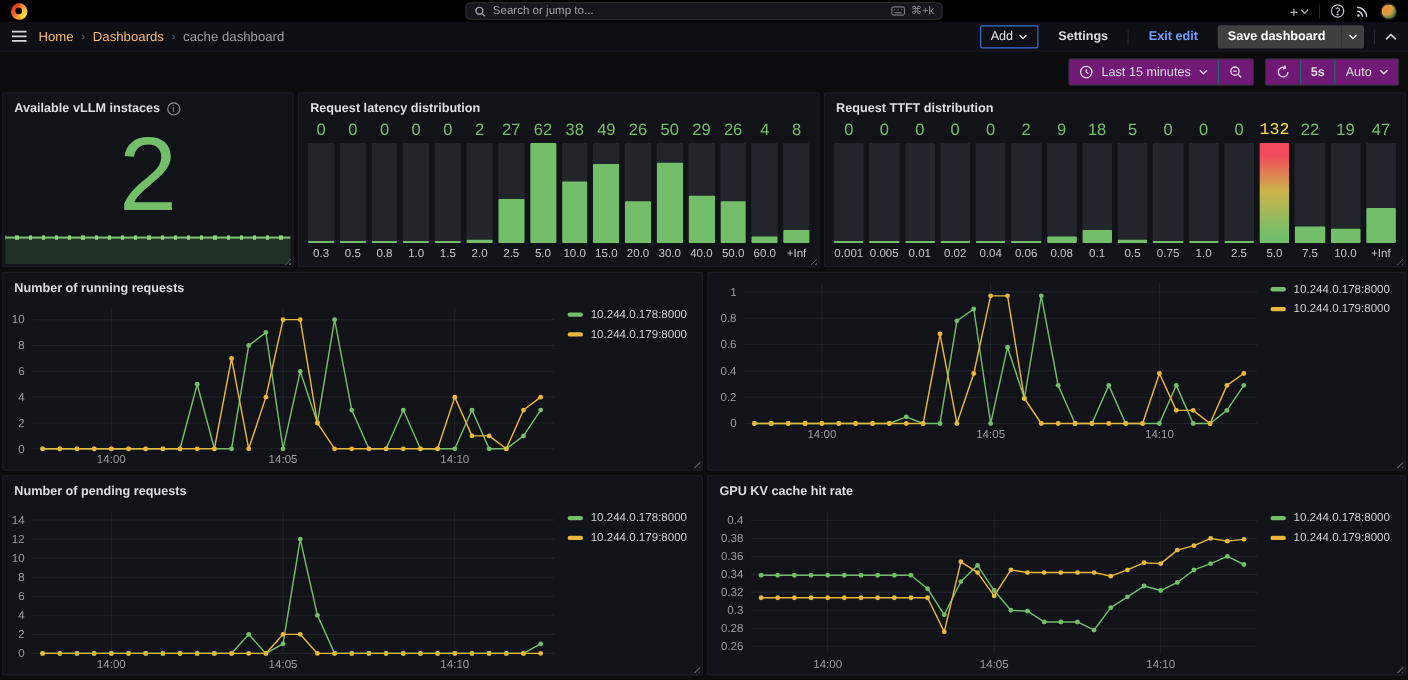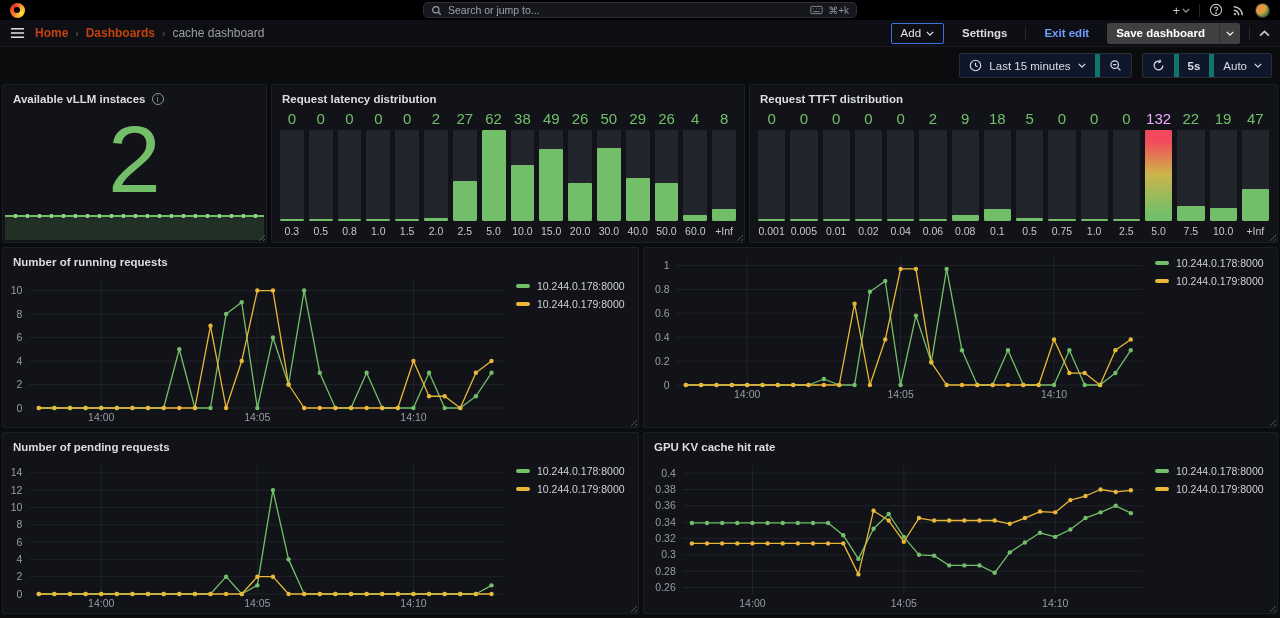--- a/index.html
+++ b/index.html
@@ -14,37 +14,37 @@
   .searchbox{height:16px;background:#16171d;border:1px solid #2c2e36;border-radius:5px;display:flex;align-items:center;gap:6px;padding:0 7px;font-size:10.5px;color:#9da0a8;cursor:pointer}
   .kbd{margin-left:auto;display:flex;gap:5px;align-items:center;color:#8f929a;font-size:10px}
   .nav-right{margin-left:auto;display:flex;align-items:center;gap:9px}
   .iconbtn{display:flex;align-items:center;gap:2px;color:#c9cbd1;font-size:13px;cursor:pointer}
   .avatar{width:15px;height:15px;border-radius:50%;background:radial-gradient(circle at 32% 30%,#ef8a3a 0%,#d8a13f 42%,#57803d 70%,#3a5a30 100%);border:1px solid #333}
   .vdiv{width:1px;height:13px;background:#26272e}
 
   
   .navbar{height:27px;background:#0e0f14;border-bottom:1px solid #191a20;display:flex;align-items:center;padding:0 10px;gap:10px}
   .crumbs{display:flex;align-items:center;gap:7px;font-size:12px}
-  .crumb{color:#c2410c;font-weight:700;cursor:pointer}
+  .crumb{color:#fdba74;font-weight:400;cursor:pointer}
   .crumb.current{color:#9d9fa6;font-weight:400}
   .sep{color:#63656c;font-size:10px}
   .nav-actions{margin-left:auto;display:flex;align-items:center;gap:9px}
   .btn{font-size:11.5px;height:21px;display:inline-flex;align-items:center;gap:5px;padding:0 9px;border-radius:2px;color:#e3e4e9;cursor:pointer;white-space:nowrap}
   .btn-outline{border:1px solid #3d71d9}
   .btn-blue-text{color:#6e9fff;font-weight:700}
   .btn-primary{background:#404040;color:#fff;font-weight:700;padding:0}
   .btn-primary .lbl{padding:0 9px}
   .btn-primary .chev{border-left:1px solid rgba(10,20,60,.35);padding:0 6px;height:100%;display:flex;align-items:center}
   .settings-btn{font-weight:700;color:#dcdde2}
 
   
   .timebar{display:flex;justify-content:flex-end;align-items:center;gap:10px;padding:6px 8px 6px}
-  .tbgroup{display:flex;align-items:stretch;background:#0f172a;border:1px solid #2b2c34;border-radius:2px;height:25px;overflow:hidden}
+  .tbgroup{display:flex;align-items:stretch;background:#701a75;border:1px solid #2b2c34;border-radius:2px;height:25px;overflow:hidden}
   .tbseg{display:flex;align-items:center;gap:7px;padding:0 9px;font-size:11.5px;color:#dcdde2;cursor:pointer}
-  .tbseg+.tbseg{border-left:5px solid #0f766e}
+  .tbseg+.tbseg{border-left:1px solid #0f766e}
   .tbseg.bold{font-weight:700}
 
   
   .panelgrid{display:flex;flex-direction:column;gap:4px;padding:0 2px}
   .prow{display:flex;gap:4px}
   .panel{background:#111318;border:1px solid #1d1f26;border-radius:2px;position:relative;display:flex;flex-direction:column;min-width:0}
   .panel-title{height:23px;display:flex;align-items:center;padding:5px 10px 0;font-size:11.5px;font-weight:700;color:#dcdde2;gap:6px;white-space:nowrap}
   .info-ic{width:12px;height:12px;border:1px solid #8f929a;border-radius:50%;color:#8f929a;font-size:8.5px;display:flex;align-items:center;justify-content:center;font-weight:400}
   .resize{position:absolute;right:1px;bottom:1px;width:9px;height:9px;clip-path:polygon(100% 0,100% 100%,0 100%);background:repeating-linear-gradient(135deg,transparent 0 2px,#5a5c63 2px 3px);opacity:.85;cursor:nwse-resize}
 
@@ -415,21 +415,21 @@
             <div class="blabel">1.0</div>
           </div>
           <div class="bcol">
             <div class="bval">0</div>
             <div class="btrack">
               <div class="bfill" style="height: 2px;"></div>
             </div>
             <div class="blabel">2.5</div>
           </div>
           <div class="bcol">
-            <div class="bval" style="color: #f0abfc;">132</div>
+            <div class="bval" style="color: #fde047; font-family: Liberation Mono, monospace;">132</div>
             <div class="btrack">
               <div class="bfill" style="height: 100%; background: linear-gradient(to top, rgb(115, 191, 105) 8%, rgb(205, 180, 74) 52%, rgb(242, 73, 92) 88%);"></div>
             </div>
             <div class="blabel">5.0</div>
           </div>
           <div class="bcol">
             <div class="bval">22</div>
             <div class="btrack">
               <div class="bfill" style="height: 16.6667%;"></div>
             </div>

